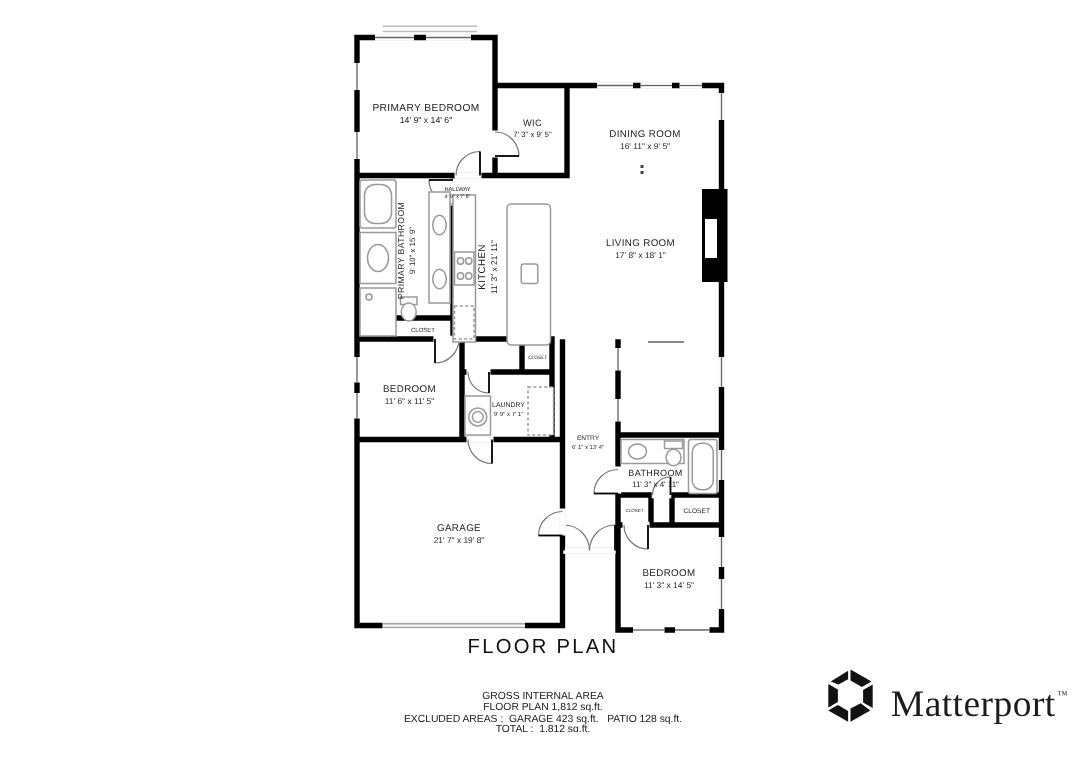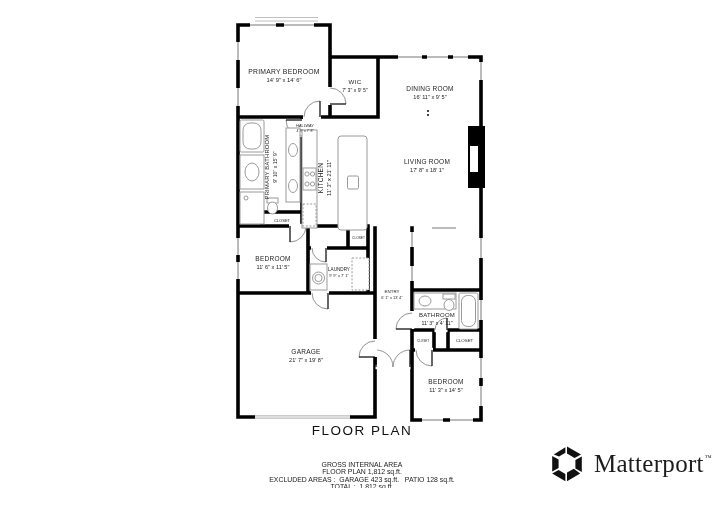--- a/index.html
+++ b/index.html
@@ -4,21 +4,21 @@
 <style>
   html,body{margin:0;padding:0;background:#fff;}
   .page{position:relative;width:720px;height:488px;background:#ffffff;overflow:hidden;
         font-family:"Liberation Sans", sans-serif;}
   .plan-svg{position:absolute;left:0;top:0;}
   .plan-title{position:absolute;left:0;top:423px;width:724px;text-align:center;
       font-size:13.5px;letter-spacing:1.5px;color:#111;}
   .footer{position:absolute;left:0;top:461px;width:724px;text-align:center;color:#1a1a1a;}
   .footer .fline{font-size:6.9px;line-height:7.3px;white-space:pre;}
   .footer .fnote{font-size:6.5px;line-height:8px;color:#9a9a9a;margin-top:1px;letter-spacing:.2px;}
-  .logo{position:absolute;right:8px;bottom:4px;display:flex;align-items:center;gap:7px;}
+  .logo{position:absolute;right:8px;bottom:4px;display:flex;align-items:flex-end;gap:7px;}
   .logo-word{font-family:"Liberation Serif", serif;font-size:25px;color:#1c1c1c;letter-spacing:.3px;}
   .logo-tm{font-size:7px;color:#1c1c1c;vertical-align:12px;margin-left:1px;}
   
   text{font-family:"Liberation Sans", sans-serif;fill:#232323;}
   .rn{letter-spacing:.25px;}
 </style>
 </head>
 <body>
 
 <div class="page">

